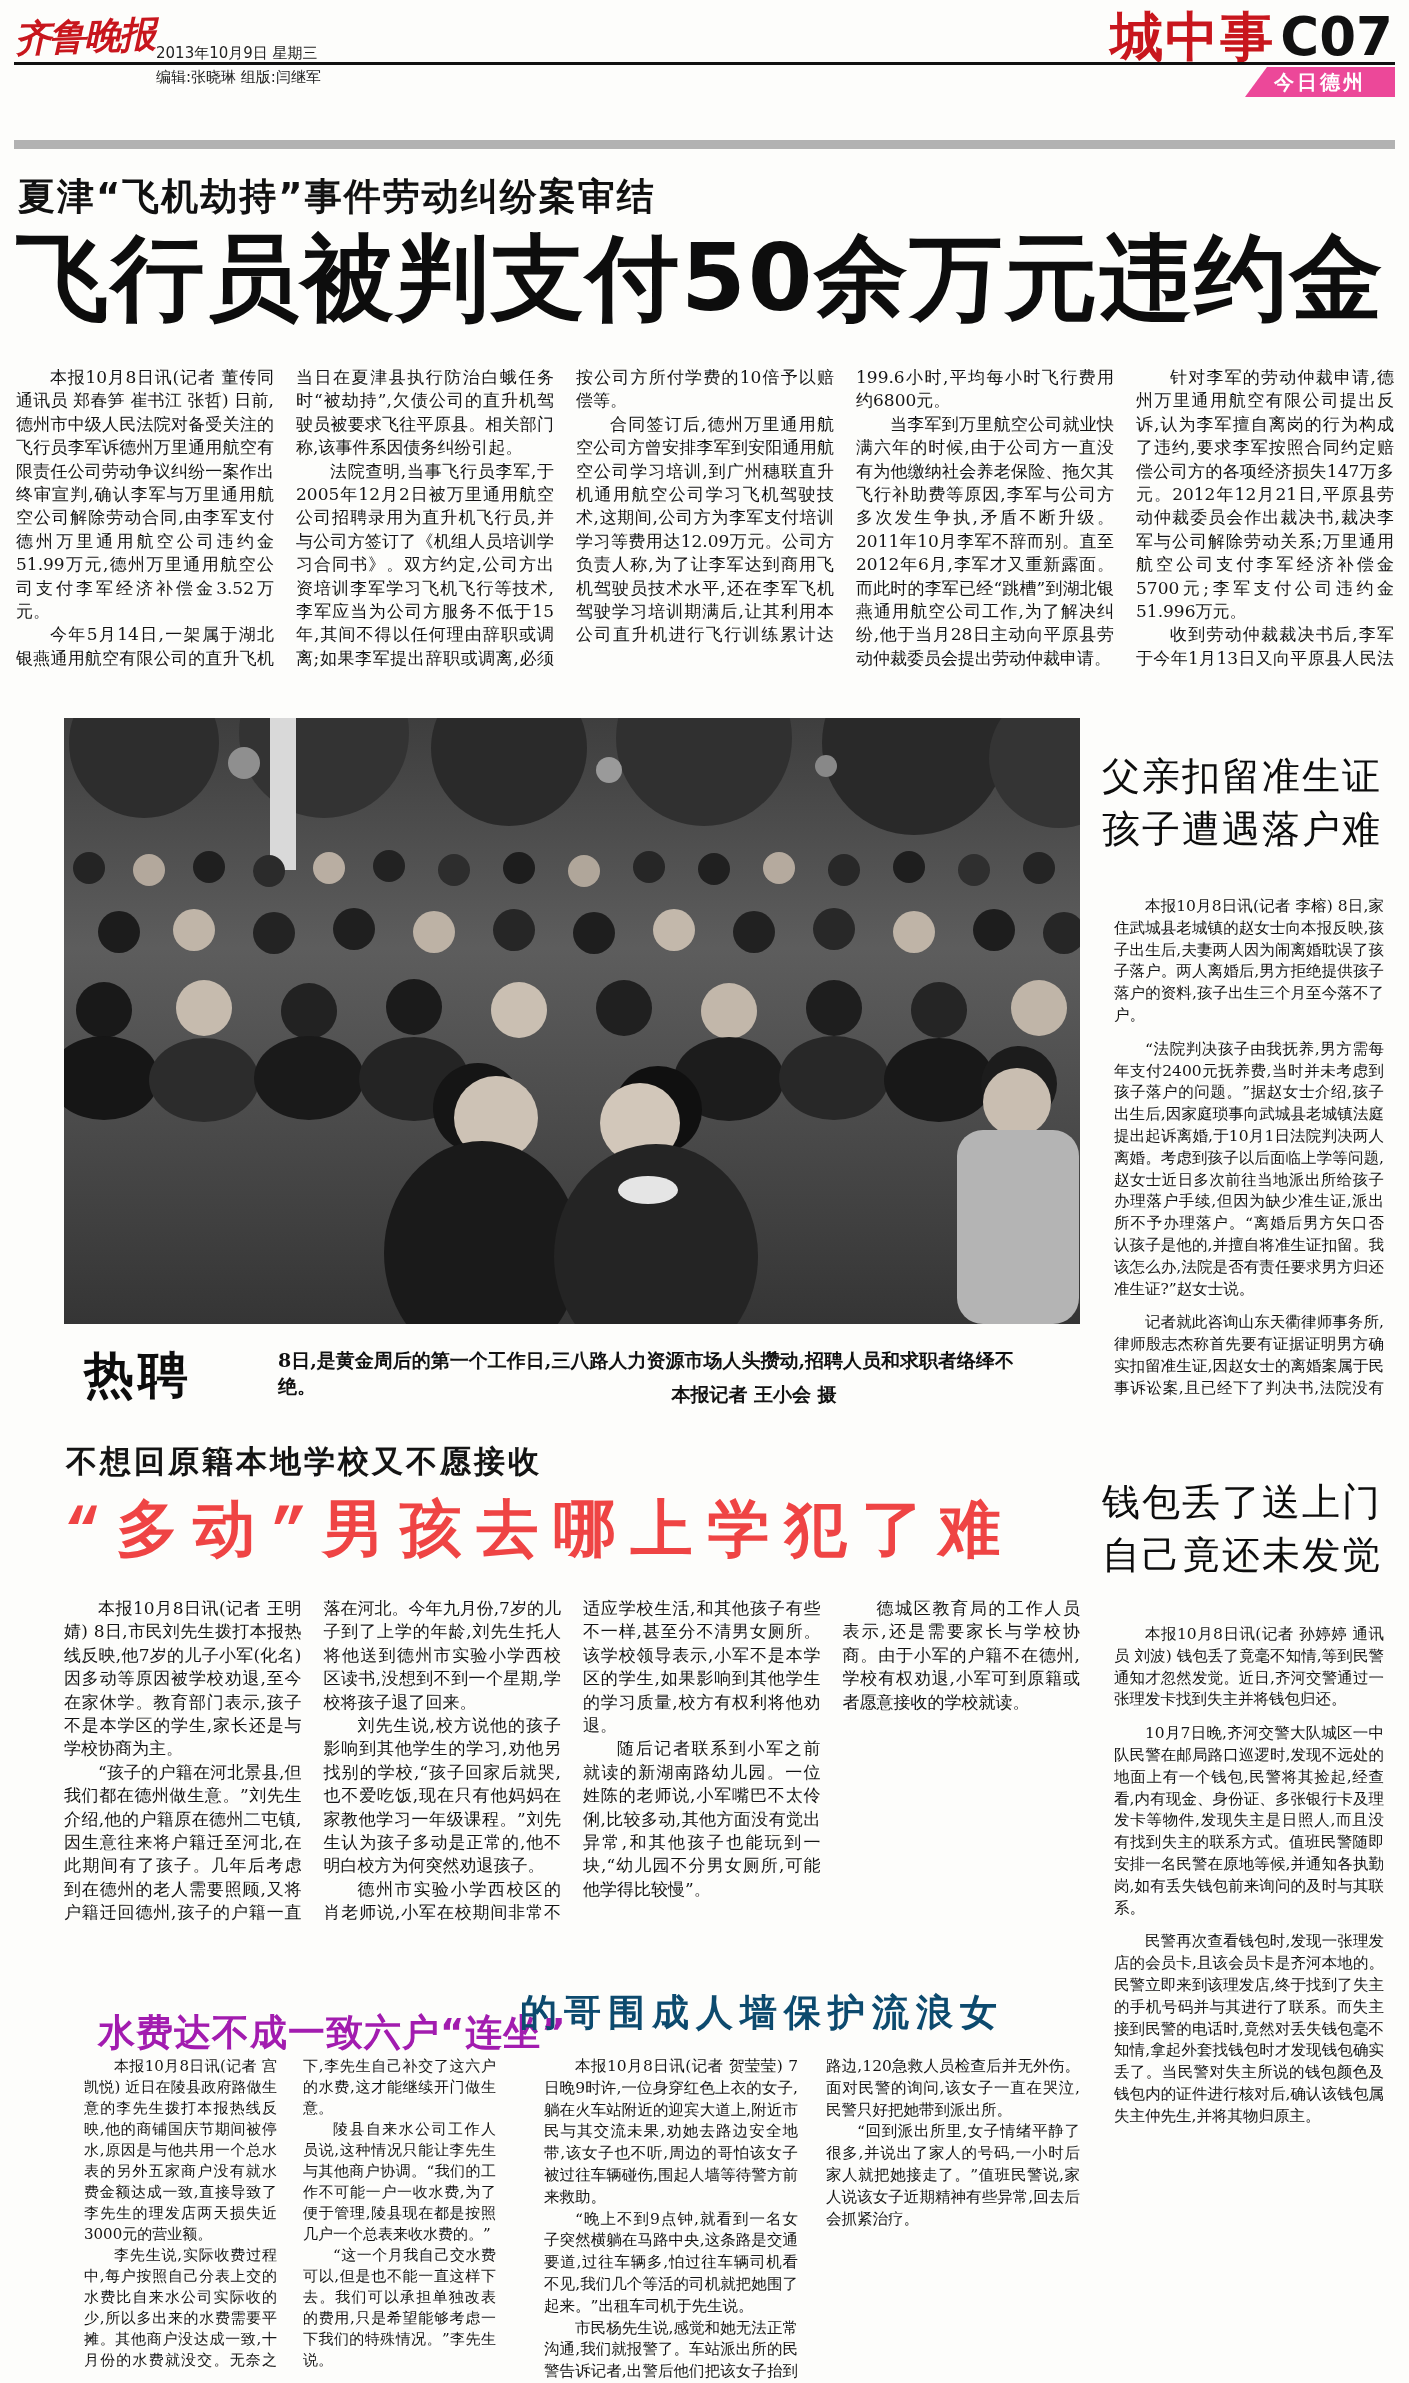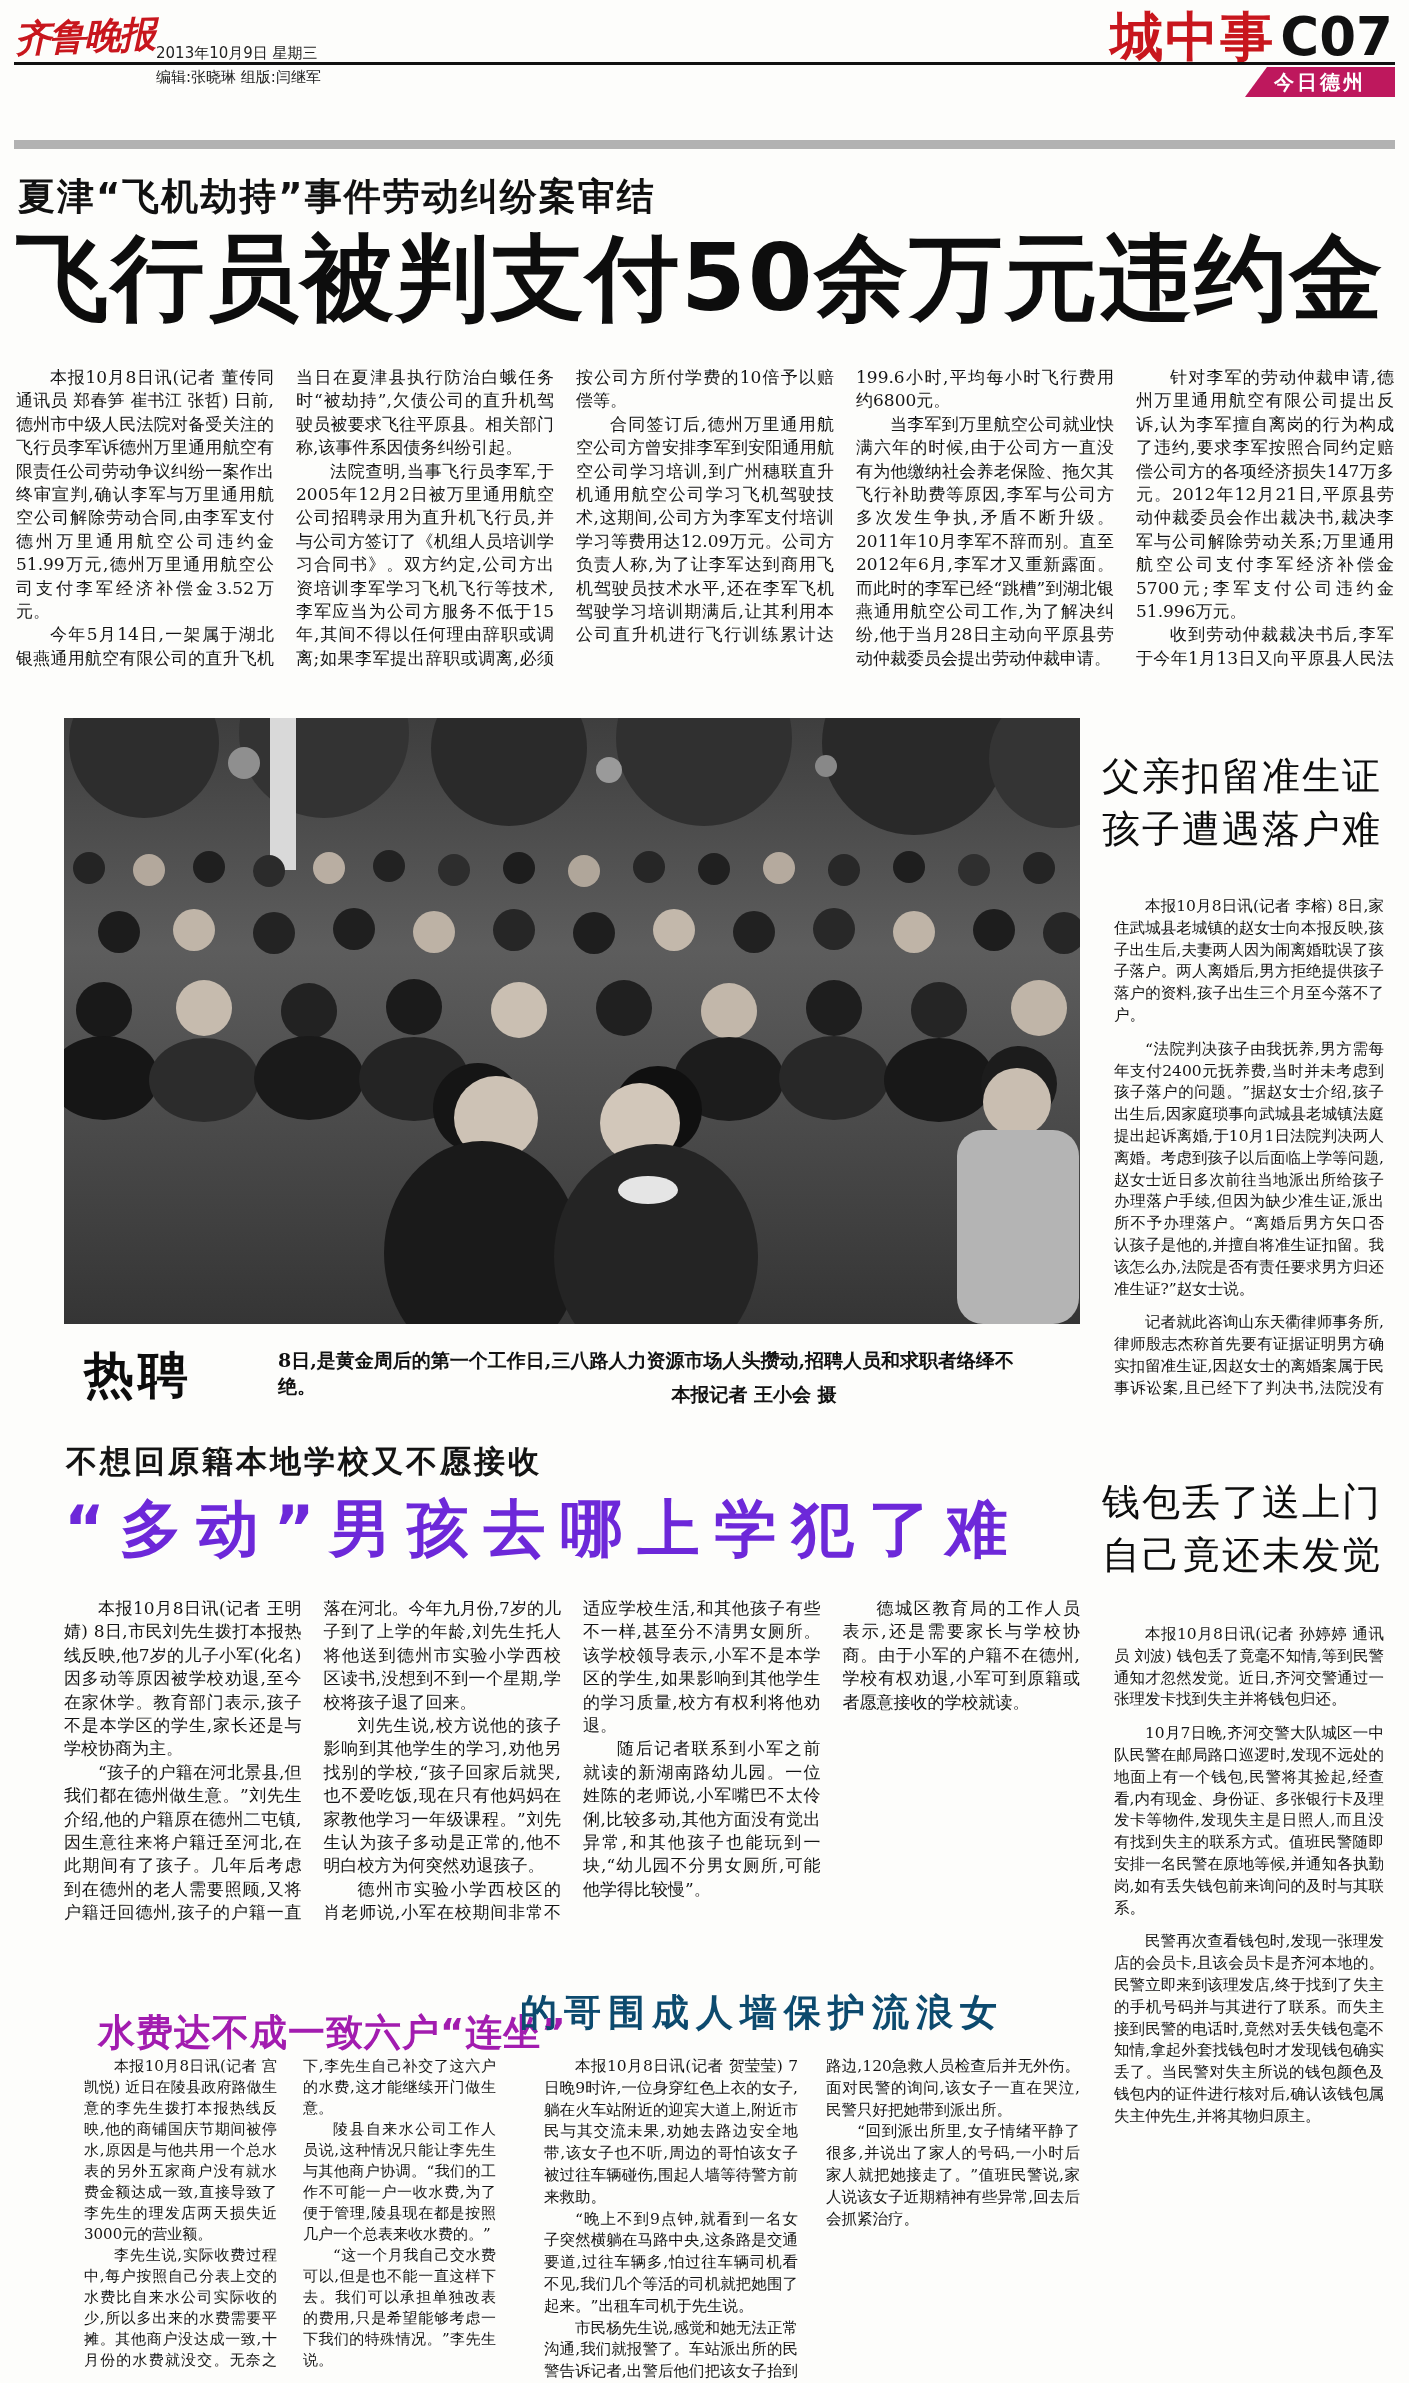--- a/index.html
+++ b/index.html
@@ -12,21 +12,21 @@
 
   
   .masthead{left:14px;top:12px;font-size:37px;font-weight:bold;font-style:italic;
     color:#c8161d;letter-spacing:-2px;transform:rotate(-2deg);
     font-family:"DejaVu Serif","Liberation Serif",serif;}
   .hdr-meta{left:156px;top:18px;font-size:15px;line-height:24px;color:#222;margin-top:23px;}
   .section-block{right:16px;top:2px;display:flex;gap:5px;align-items:baseline;}
   .section-name{font-size:53px;font-weight:900;color:#c8161d;letter-spacing:2px;}
   .page-no{font-size:53px;font-weight:900;color:#111;}
   .header-rule{left:14px;width:1381px;top:62px;height:3px;background:#111;}
-  .edition-tag{right:14px;top:67px;width:150px;height:30px;background:#be185d;
+  .edition-tag{right:14px;top:67px;width:150px;height:30px;background:#ec4899;
     clip-path:polygon(22px 0,100% 0,100% 100%,0 100%);
     color:#fff;font-size:20px;font-weight:bold;text-align:center;line-height:30px;letter-spacing:3px;}
   .graybar{left:14px;top:140px;width:1381px;height:9px;background:#b2b2b2;}
 
   
   .lead-kicker{left:18px;top:172px;font-size:37px;font-weight:800;letter-spacing:2px;color:#111;}
   .lead-headline{left:16px;top:228px;width:1380px;font-size:93px;font-weight:900;
     letter-spacing:2px;line-height:100px;white-space:nowrap;color:#0d0d0d;}
   .cols{column-fill:auto;overflow:hidden;text-align:justify;}
   .cols p{margin:0;text-indent:2em;}
@@ -38,21 +38,21 @@
   .photo svg{display:block;width:100%;height:100%;}
   .caption-row{left:64px;top:1338px;width:1016px;height:86px;}
   .hot-label{position:absolute;left:20px;top:4px;font-size:50px;font-weight:900;letter-spacing:4px;color:#0d0d0d;}
   .caption-text{position:absolute;left:214px;top:10px;width:772px;font-size:19px;font-weight:bold;
     font-family:"DejaVu Serif","Liberation Serif",serif;color:#111;}
   .caption-credit{position:absolute;left:420px;top:44px;width:540px;text-align:center;font-size:19px;font-weight:bold;
     font-family:"DejaVu Serif","Liberation Serif",serif;color:#111;}
 
   
   .school-kicker{left:66px;top:1441px;font-size:31px;font-weight:800;letter-spacing:3px;}
-  .school-headline{left:64px;top:1487px;font-size:62px;font-weight:900;letter-spacing:15px;white-space:nowrap;color:#6d28d9;}
+  .school-headline{left:64px;top:1487px;font-size:62px;font-weight:900;letter-spacing:15px;white-space:nowrap;color:#ef4444;font-family:Liberation Mono, monospace;}
   .school-body{left:64px;top:1597px;width:1016px;height:332px;column-count:4;column-gap:22px;
     font-size:17px;line-height:23.4px;}
 
   
   .rail-title{left:1102px;width:294px;text-align:left;font-size:38px;font-weight:400;
     line-height:53px;letter-spacing:2px;color:#0d0d0d;}
   .hukou-title{top:750px;}
   .wallet-title{top:1476px;}
   .rail-body{left:1102px;width:294px;font-size:15.5px;line-height:21.8px;}
   .hukou-body{top:884px;height:528px;}

